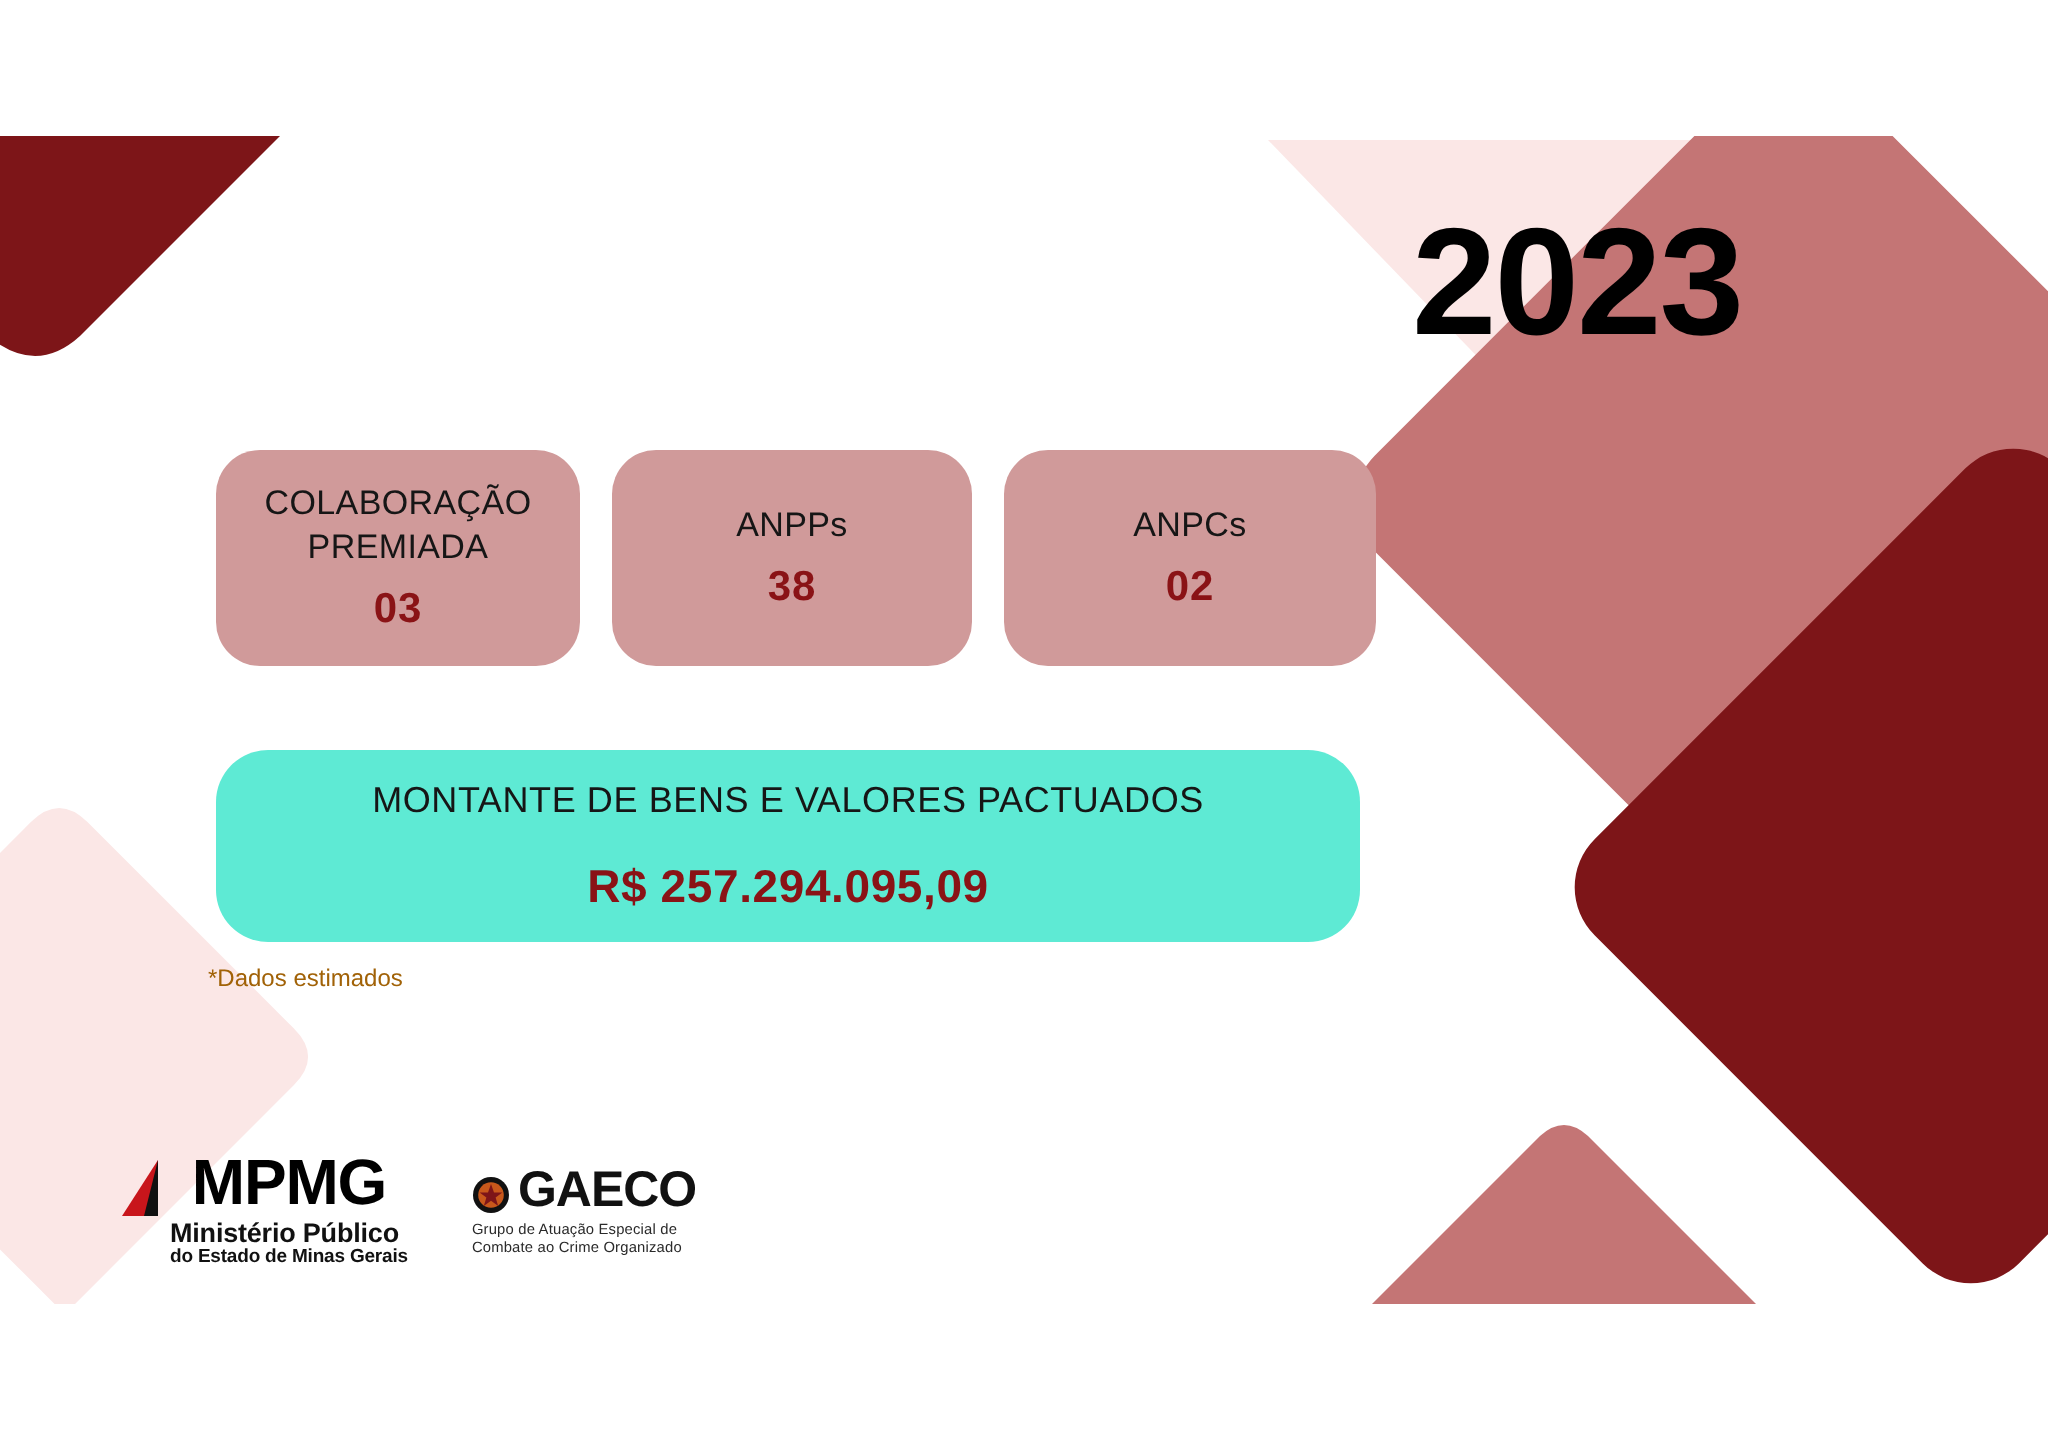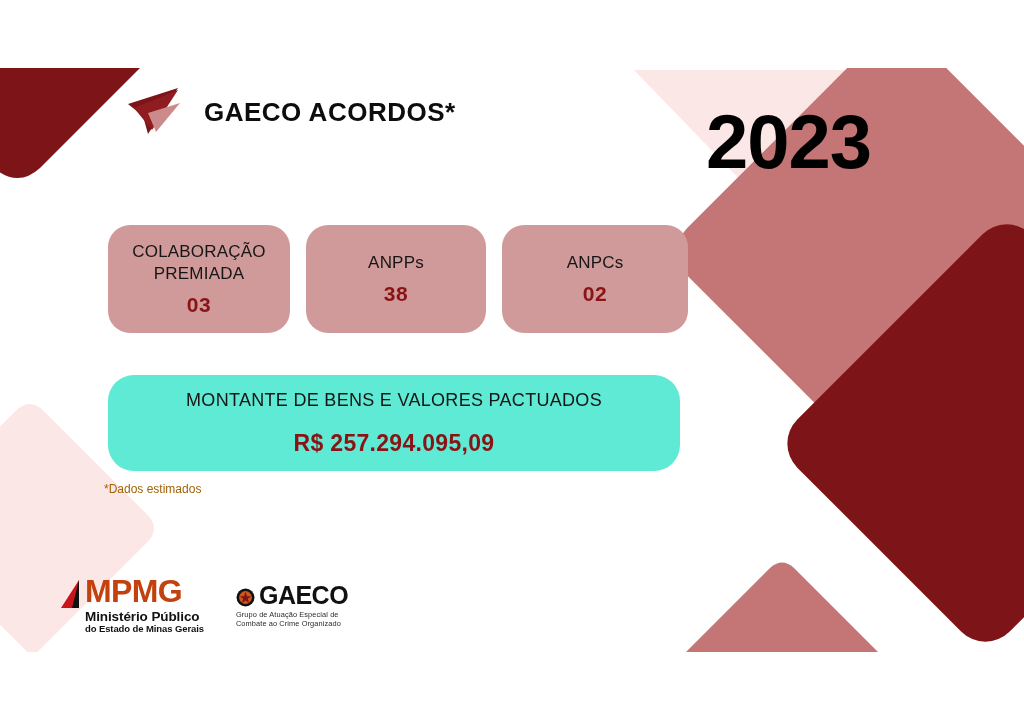--- a/index.html
+++ b/index.html
@@ -150,23 +150,24 @@
     gap: 32px;
   }
 
   .mpmg { display: flex; align-items: flex-start; gap: 1px; }
 
   .mpmg-text { display: flex; flex-direction: column; }
 
   .mpmg-word {
     font-size: 32px;
     font-weight: bold;
-    color: #c2410c;
+    color: #000000;
     line-height: 0.86;
     letter-spacing: -0.6px;
+    text-align: center;
   }
 
   .mpmg-sub1 {
     font-size: 13.5px;
     font-weight: bold;
     color: #111111;
     line-height: 1.15;
     margin-top: 3px;
     letter-spacing: -0.1px;
   }
@@ -218,28 +219,20 @@
       <rect x="846" y="268" width="300" height="330" rx="34" ry="34" fill="#7d1518" transform="rotate(45 996 433)"></rect>
 
       <path d="M 686 652 L 770 568 Q 782 557 794 568 L 878 652 Z" fill="#c47575"></path>
 
       <rect x="0" y="652" width="1024" height="72" fill="#ffffff"></rect>
 
       <rect x="0" y="0" width="1024" height="68" fill="#ffffff"></rect>
     </svg>
   </div>
 
-  <div class="header">
-    <svg class="plane-icon" viewBox="0 0 62 52" xmlns="http://www.w3.org/2000/svg">
-      <path d="M2 18 L52 2 L22 48 L17 30 Z" fill="#7d1518"></path>
-      <path d="M8 22 L52 4 L26 44 Z" fill="#8f1c1f"></path>
-      <path d="M22 27 L54 17 L30 46 Z" fill="#cc8b8b"></path>
-    </svg>
-    <div class="deck-title">GAECO ACORDOS*</div>
-  </div>
 
   <div class="year">2023</div>
 
   <div class="cards">
 
     <div class="card card-w1">
       <div class="card-label">COLABORAÇÃO PREMIADA</div>
       <div class="card-value">03</div>
     </div>
 

